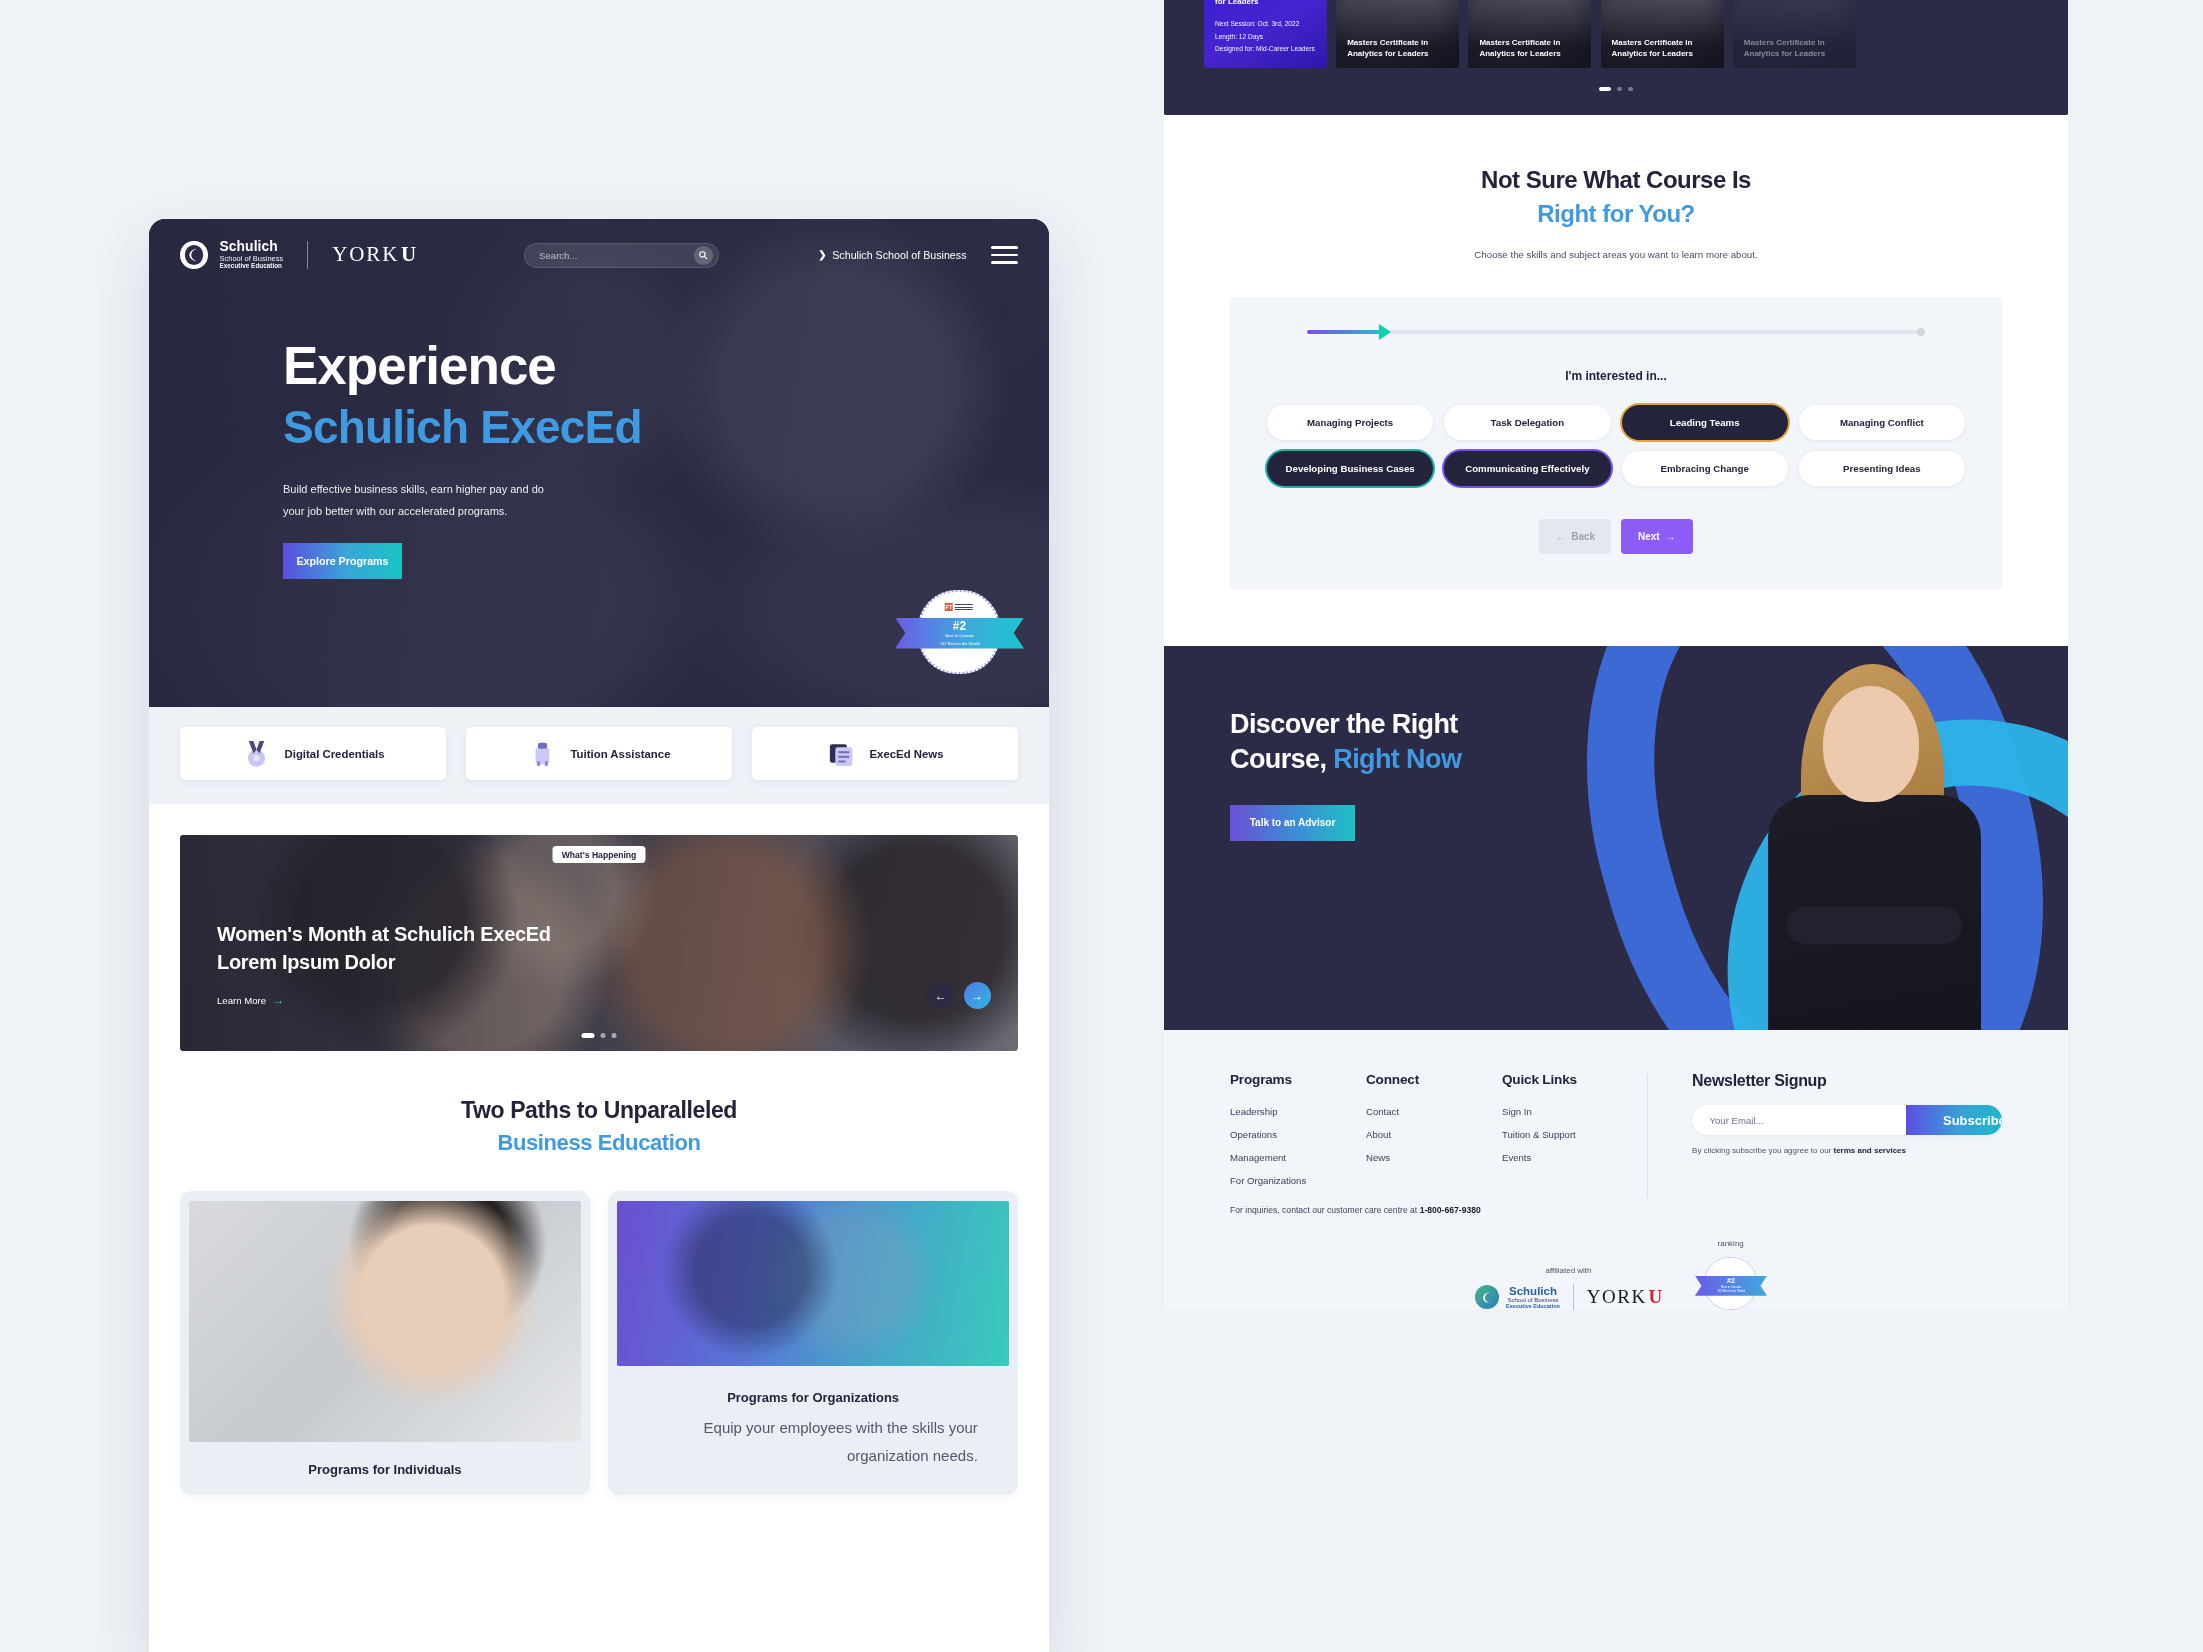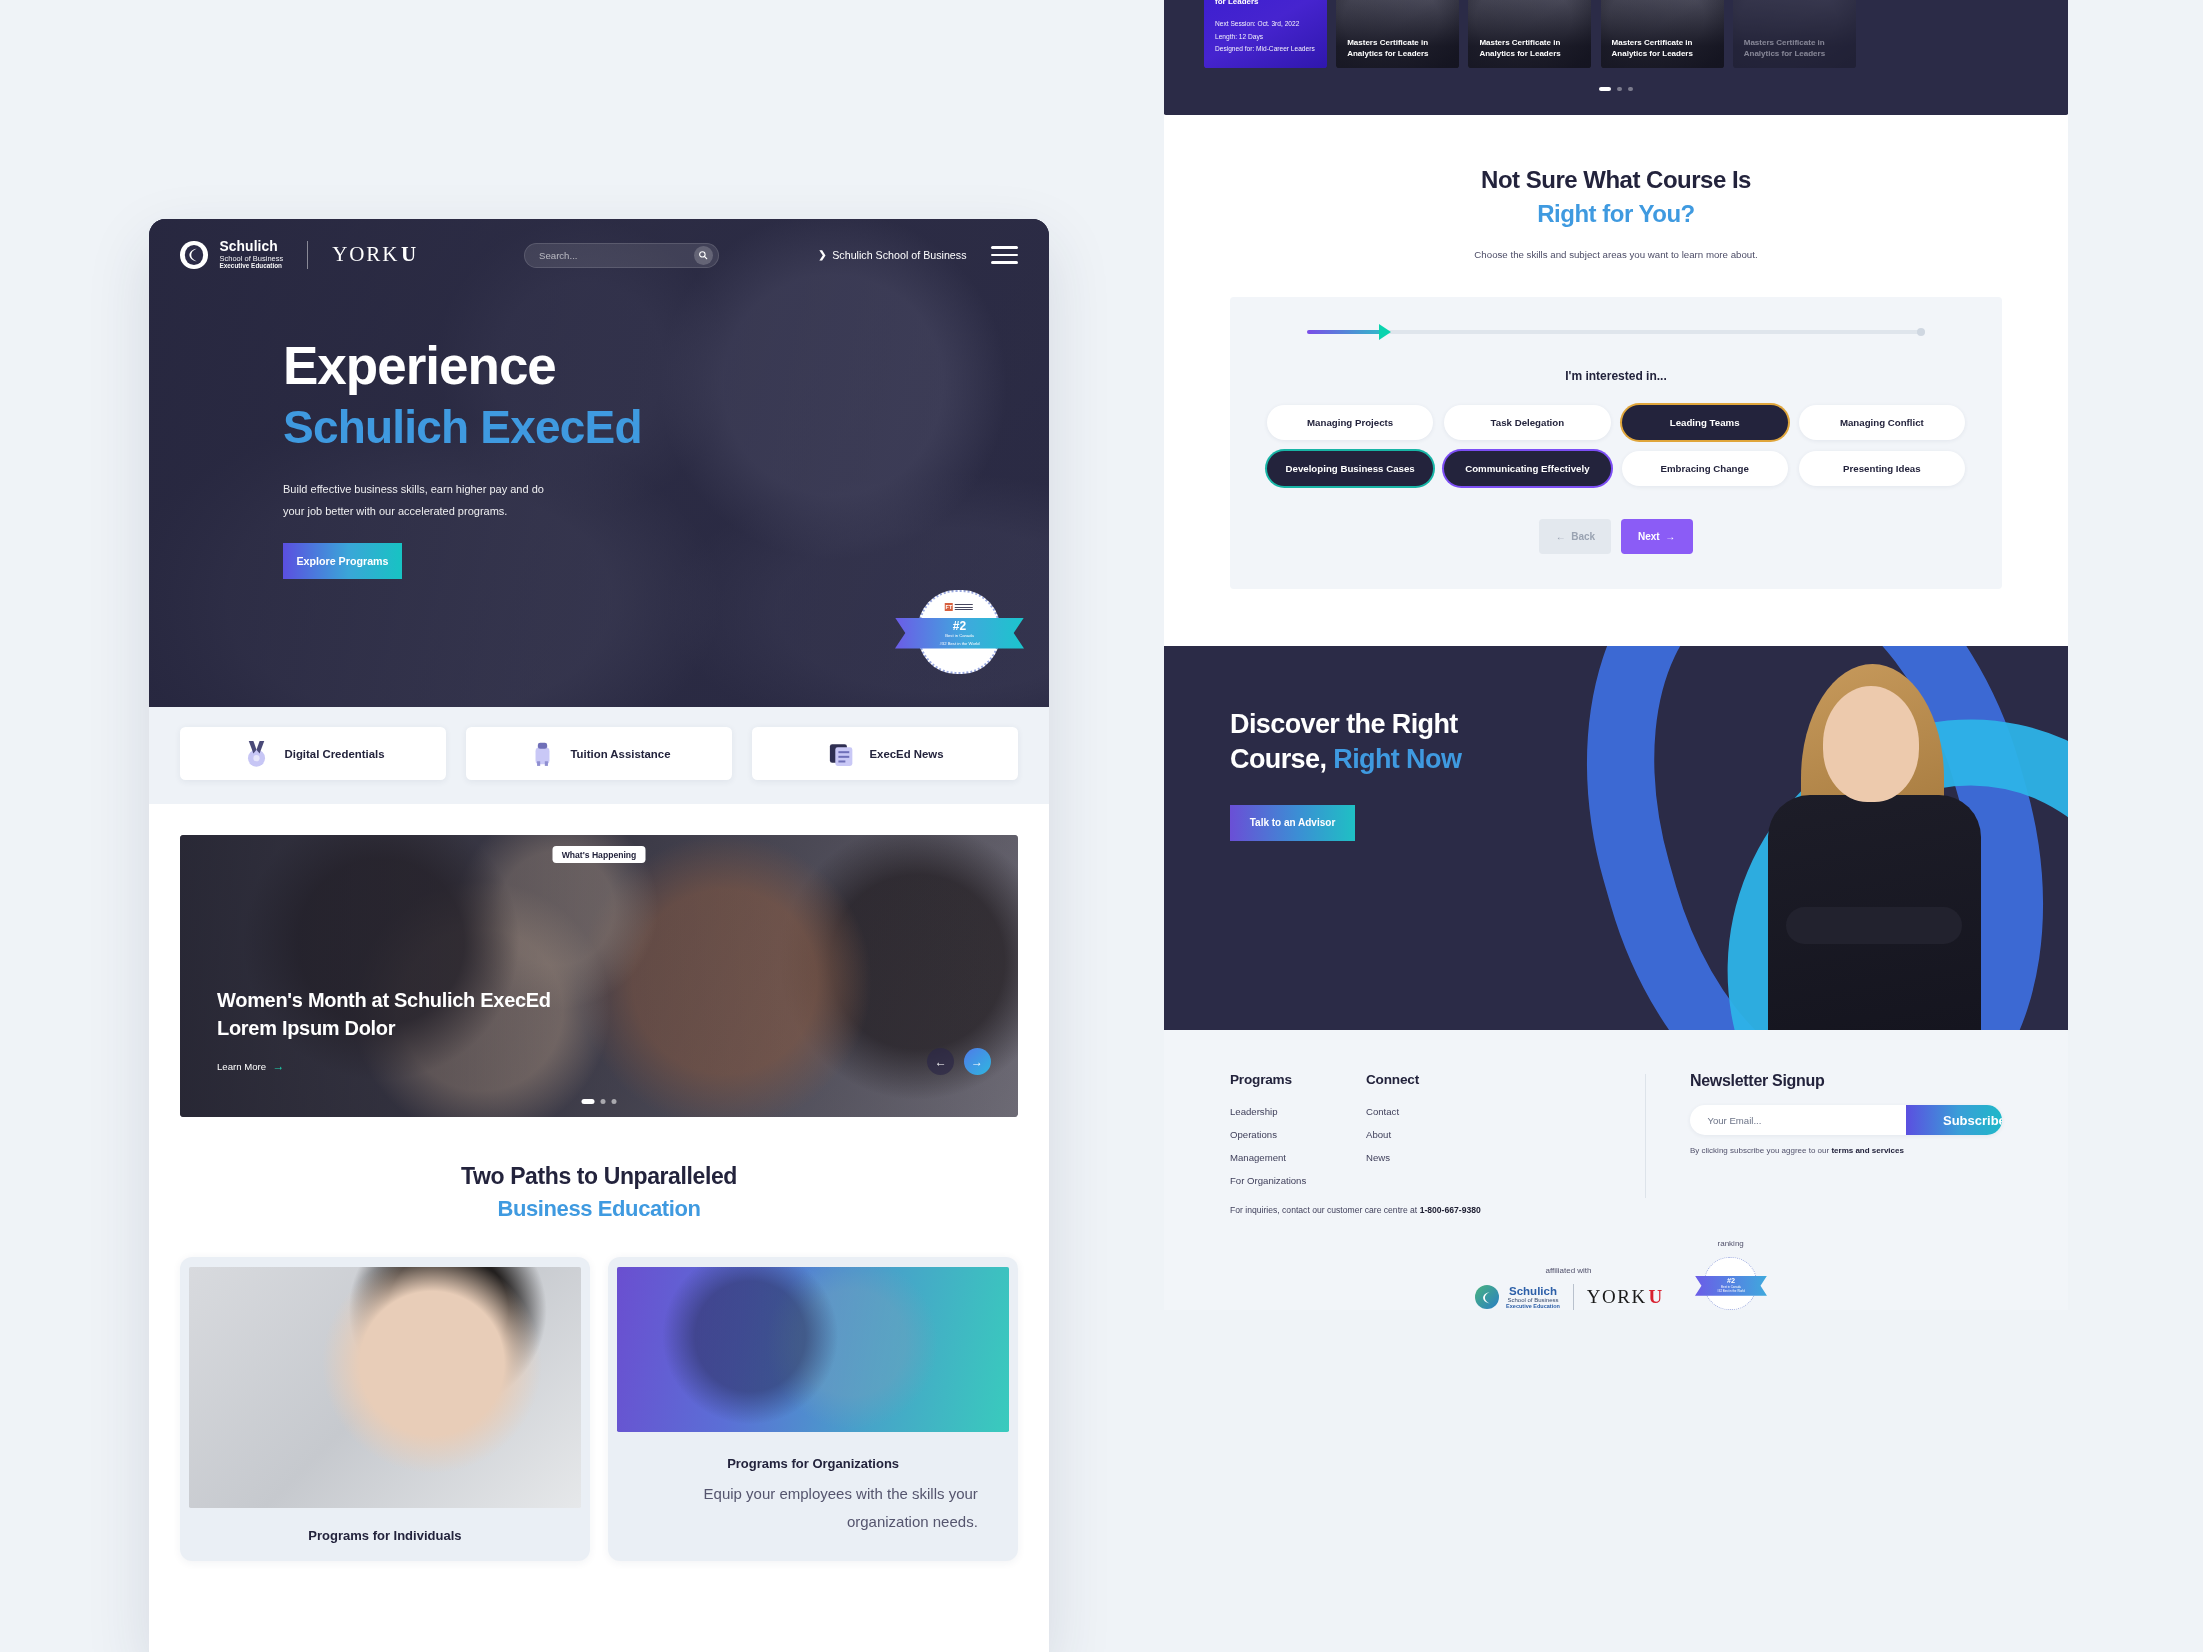--- a/index.html
+++ b/index.html
@@ -104,21 +104,21 @@
   
   .feat-strip { background:#eef2f7; padding: 20px 31px 24px; display:flex; gap: 20px; }
   .feat-card { flex:1; background:#fff; border-radius: 5.5px; height: 53px;
     display:flex; align-items:center; justify-content:center; gap: 12px;
     box-shadow: 0 1.8px 6.4px rgba(40,50,90,.07); cursor:pointer; }
   .feat-ico { width: 31px; height: 31px; position:relative; }
   .feat-label { font-size: 11.4px; font-weight: 600; color:#23233c; }
 
   
   .car-sec { background:#fff; padding: 31px 31px 0; }
-  .carousel { position:relative; height: 282px; border-radius: 3.7px; overflow:hidden;
+  .carousel { position:relative; height: 216px; border-radius: 3.7px; overflow:hidden;
     background: linear-gradient(120deg,#6e6a72 0%,#55525e 30%,#6d6a74 60%,#807d86 100%); }
   .car-photo { position:absolute; inset:0;
     background:
       radial-gradient(circle at 24% 38%, rgba(52,44,44,.85) 0 83px, transparent 138px),
       radial-gradient(circle at 45% 26%, rgba(222,196,170,.55) 0 57px, transparent 101px),
       radial-gradient(circle at 36% 62%, rgba(236,204,172,.62) 0 81px, transparent 129px),
       radial-gradient(circle at 65% 52%, rgba(165,112,82,.72) 0 92px, transparent 147px),
       radial-gradient(circle at 88% 45%, rgba(40,34,36,.78) 0 87px, transparent 138px),
       linear-gradient(120deg,#5d5a64 0%,#4e4b56 45%,#7e7b84 100%); }
   .car-photo::after{ content:""; position:absolute; inset:0;
@@ -549,20 +549,28 @@
             </div>
           </div>
           <div class="f-col">
             <div class="f-h">Connect</div>
             <div class="f-links">
               <a>Contact</a>
               <a>About</a>
               <a>News</a>
             </div>
           </div>
+          <div class="f-col">
+            <div class="f-h">Quick Links</div>
+            <div class="f-links">
+              <a>Sign In</a>
+              <a>Tuition &amp; Support</a>
+              <a>Events</a>
+            </div>
+          </div>
         </div>
         <div class="f-div"></div>
         <div class="f-news">
           <div class="f-news-h">Newsletter Signup</div>
           <div class="f-form">
             <input class="f-input" placeholder="Your Email..." style="">
             <button class="f-sub">Subscribe</button>
           </div>
           <div class="f-note">
             <span>By clicking subscribe you aggree to our </span><b>terms and services</b>

